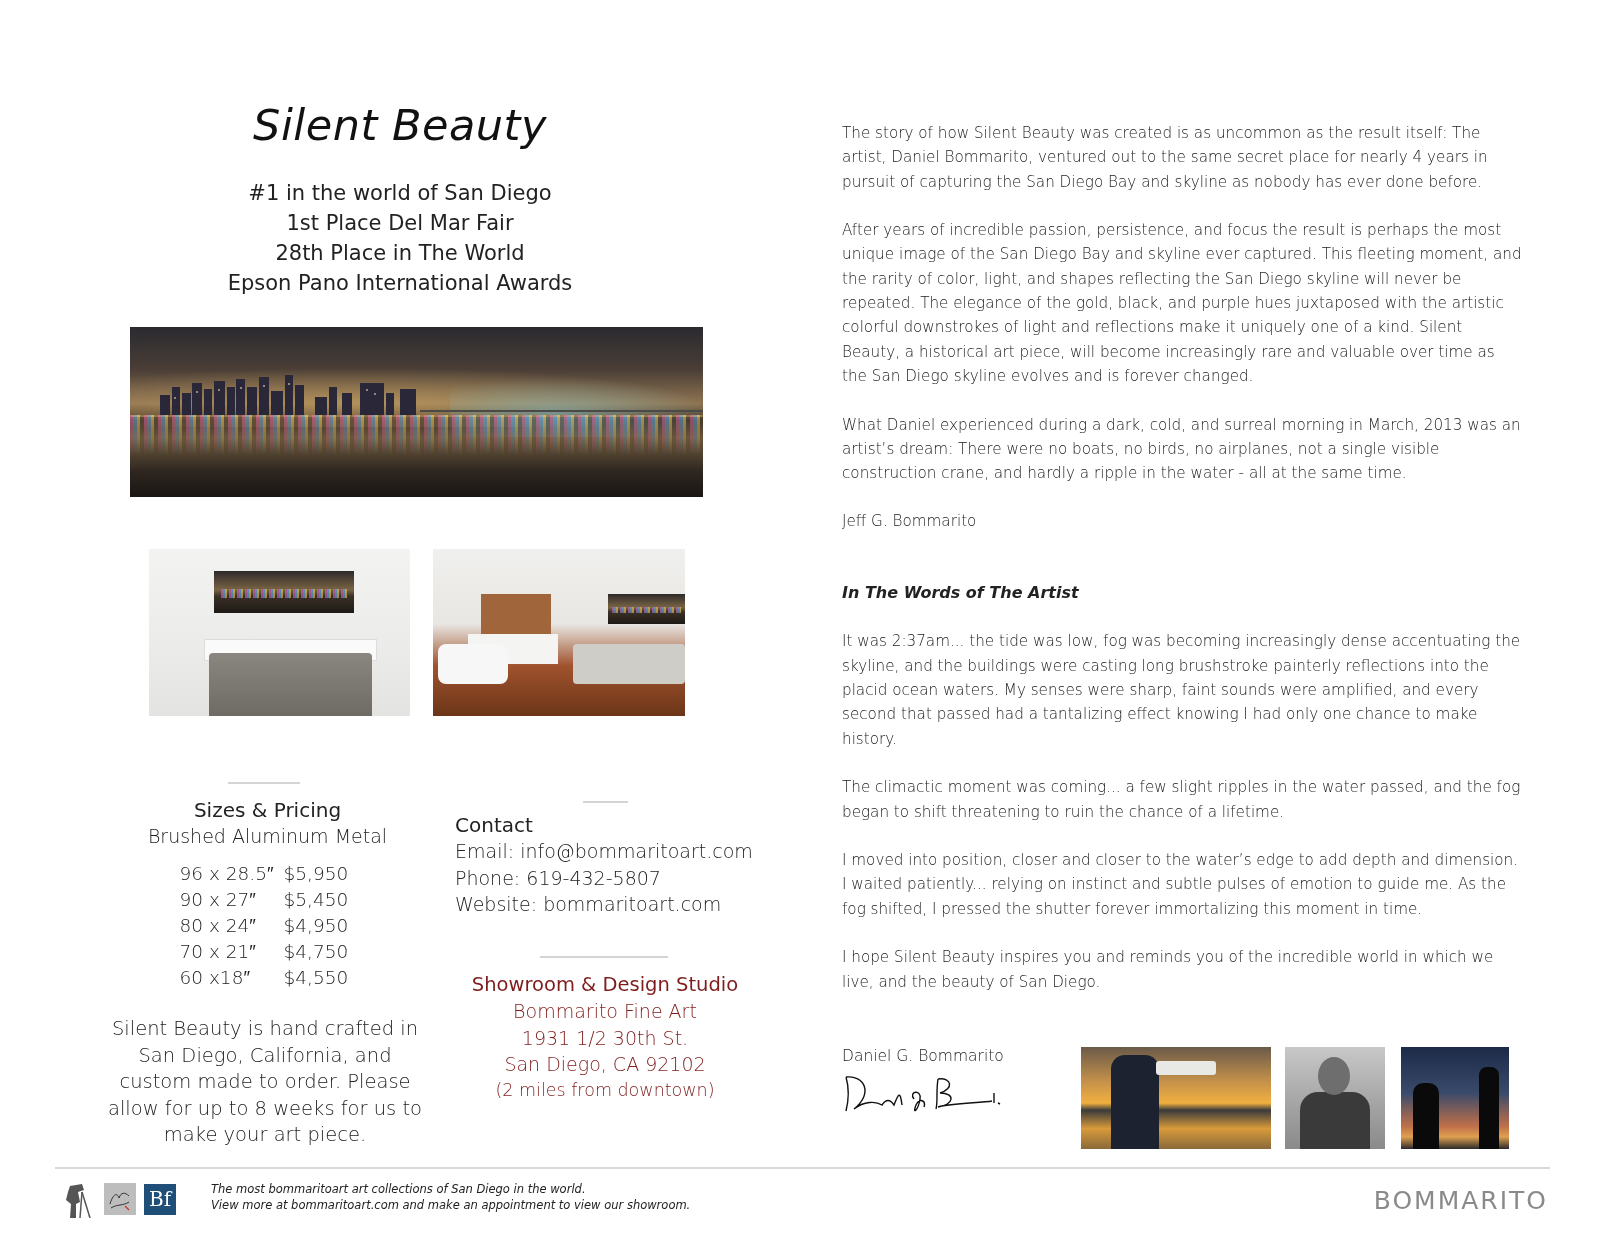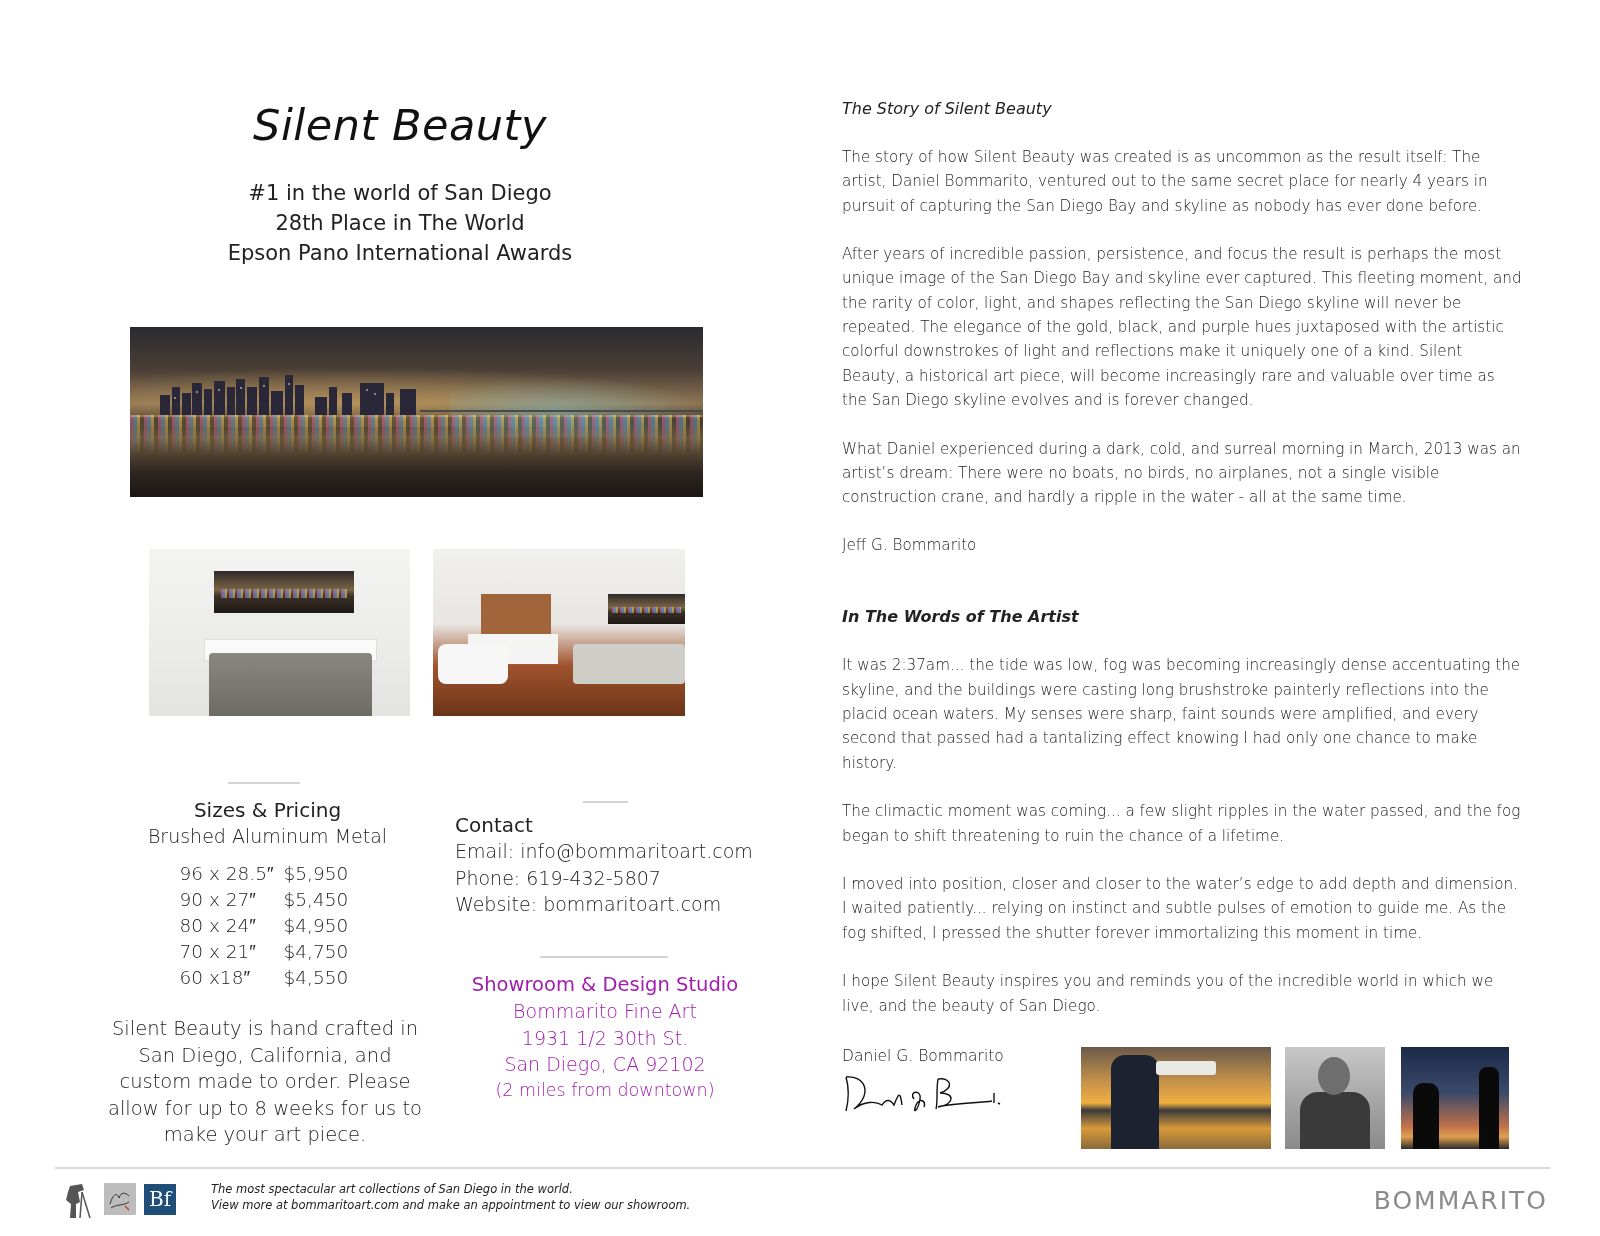--- a/index.html
+++ b/index.html
@@ -71,21 +71,21 @@
 
     .crafted {
       position: absolute; left: 100px; top: 1016px; width: 330px; text-align: center;
       font-size: 19.5px; font-weight: 300; line-height: 26.5px; color: #222;
     }
 
     .contact { position: absolute; left: 455px; top: 812px; width: 300px; color: #222; }
     .contact .h { font-size: 20px; font-weight: 500; line-height: 26px; }
     .contact .line { font-size: 19px; font-weight: 300; line-height: 26.5px; }
 
-    .showroom { position: absolute; left: 455px; top: 972px; width: 300px; text-align: center; color: #a21caf; }
+    .showroom { position: absolute; left: 455px; top: 972px; width: 300px; text-align: center; color: #7f1d1d; }
     .showroom .h { font-size: 19.5px; font-weight: 500; line-height: 26px; }
     .showroom .line { font-size: 19px; font-weight: 300; line-height: 26.5px; }
     .showroom .note { font-size: 17.5px; font-weight: 300; line-height: 24px; }
 
     
     .story { position: absolute; left: 842px; top: 97px; width: 680px; color: #222; }
     .story .sec-title { font-size: 16px; font-style: italic; font-weight: 500; line-height: 24px; }
     .story p { font-size: 15.2px; font-weight: 300; line-height: 24.3px; margin-top: 24.3px; }
     .story p.first { margin-top: 24px; }
     .story .sig { font-size: 15.2px; font-weight: 300; line-height: 24px; margin-top: 24px; }
@@ -118,20 +118,21 @@
     .footer-text { position: absolute; left: 211px; top: 1181px; font-size: 11.5px; font-style: italic; line-height: 16px; color: #222; }
     .footer-brand { position: absolute; right: 52px; top: 1186px; font-size: 25px; letter-spacing: 2px; color: #8a8a8a; font-weight: 400; }
   </style>
 </head>
 <body>
 
 <h1 class="title">Silent Beauty</h1>
 
 <div class="awards">
   <div>#1 in the world of San Diego</div>
+  <div>1st Place Del Mar Fair</div>
   <div>28th Place in The World</div>
   <div>Epson Pano International Awards</div>
 </div>
 
 <div class="hero">
   <div class="fog"></div>
   <div class="bluefog"></div>
   <svg class="skyline" viewBox="0 0 573 170" preserveAspectRatio="none">
     <g fill="#2a2838">
       <rect x="30" y="68" width="10" height="22"></rect>
@@ -230,21 +231,20 @@
 
 <div class="showroom">
   <div class="h">Showroom &amp; Design Studio</div>
   <div class="line">Bommarito Fine Art</div>
   <div class="line">1931 1/2 30th St.</div>
   <div class="line">San Diego, CA 92102</div>
   <div class="note">(2 miles from downtown)</div>
 </div>
 
 <div class="story">
-  <div class="sec-title">The Story of Silent Beauty</div>
   <p class="first">The story of how Silent Beauty was created is as uncommon as the result itself:  The artist, Daniel Bommarito, ventured out to the same secret place for nearly 4 years in pursuit of capturing the San Diego Bay and skyline as nobody has ever done before.</p>
   <p>After years of incredible passion, persistence, and focus the result is perhaps the most unique image of  the San Diego Bay and skyline ever captured.  This fleeting moment, and the rarity of color, light, and shapes reflecting the San Diego skyline will never be repeated.  The elegance of the gold, black, and purple hues juxtaposed with the artistic colorful downstrokes of light and reflections make it uniquely one of a kind.  Silent Beauty, a historical art piece, will become increasingly rare and valuable over time as the San Diego skyline evolves and is forever changed.</p>
   <p>What Daniel experienced during a dark, cold, and surreal morning in March, 2013 was an artist’s dream:  There were no boats, no birds, no airplanes, not a single visible construction crane, and hardly a ripple in the water - all at the same time.</p>
   <div class="sig">Jeff G. Bommarito</div>
 
   <div class="sec-title second">In The Words of The Artist</div>
   <p class="first">It was 2:37am... the tide was low, fog was becoming increasingly dense accentuating the skyline, and the buildings were casting long brushstroke painterly reflections into the placid ocean waters.  My senses were sharp, faint sounds were amplified, and every second that passed had a tantalizing effect knowing I had only one chance to make history.</p>
   <p>The climactic moment was coming... a few slight ripples in the water passed, and the fog began to shift threatening to ruin the chance of a lifetime.</p>
   <p>I moved into position, closer and closer to the water’s edge to add depth and dimension.  I waited patiently... relying on instinct and subtle pulses of emotion to guide me.  As the fog shifted, I pressed the shutter forever immortalizing this moment in time.</p>
   <p>I hope Silent Beauty inspires you and reminds you of the incredible world in which we live, and the beauty of San Diego.</p>
@@ -283,17 +283,17 @@
   <div class="logo-sig">
     <svg width="26" height="26" viewBox="0 0 26 26">
       <path d="M3 18 C6 8, 10 6, 12 12 C14 6, 18 6, 22 10 M4 22 C10 18, 16 20, 22 16" fill="none" stroke="#333" stroke-width="1"></path>
       <path d="M18 20 L22 24" stroke="#c0392b" stroke-width="1.2"></path>
     </svg>
   </div>
   <div class="logo-bf">Bf</div>
 </div>
 
 <div class="footer-text">
-  <div>The most spectacular art collections of San Diego in the world.</div>
+  <div>The most bommaritoart art collections of San Diego in the world.</div>
   <div>View more at bommaritoart.com and make an appointment to view our showroom.</div>
 </div>
 
 <div class="footer-brand">BOMMARITO</div>
 
 </body></html>

